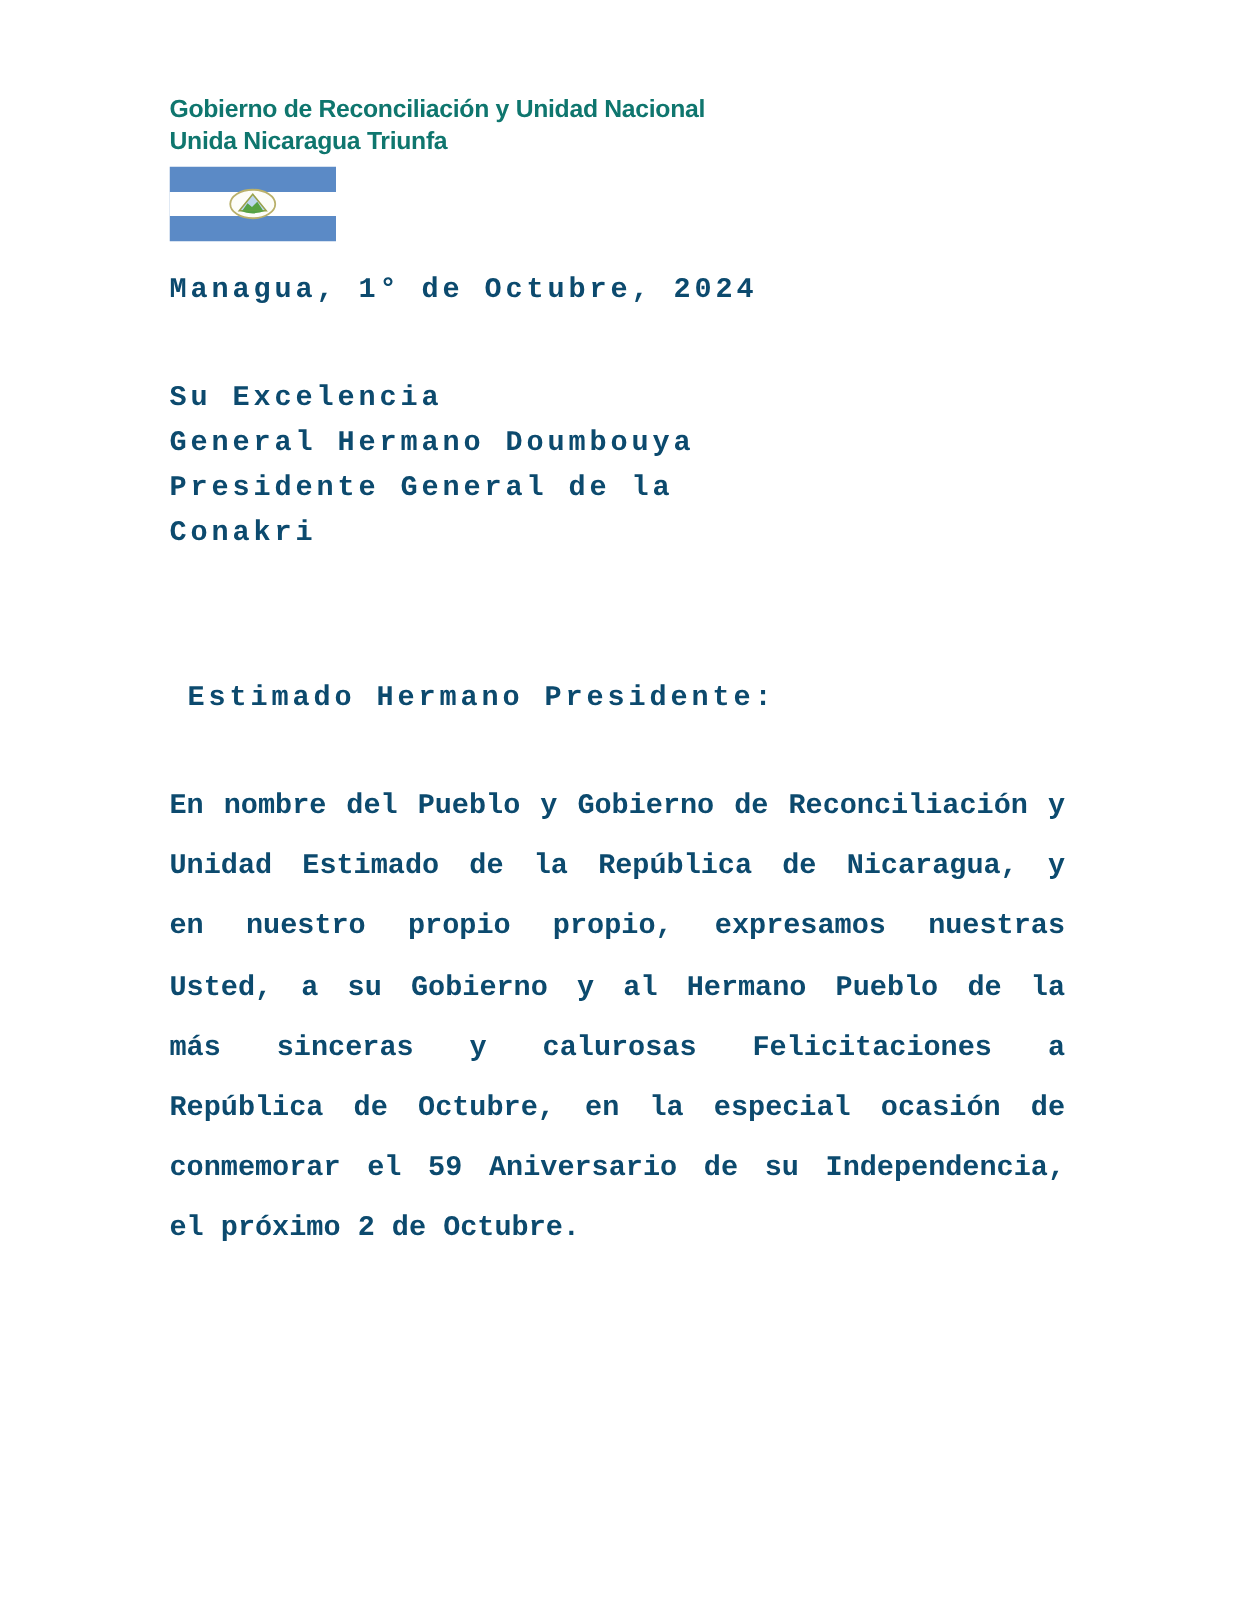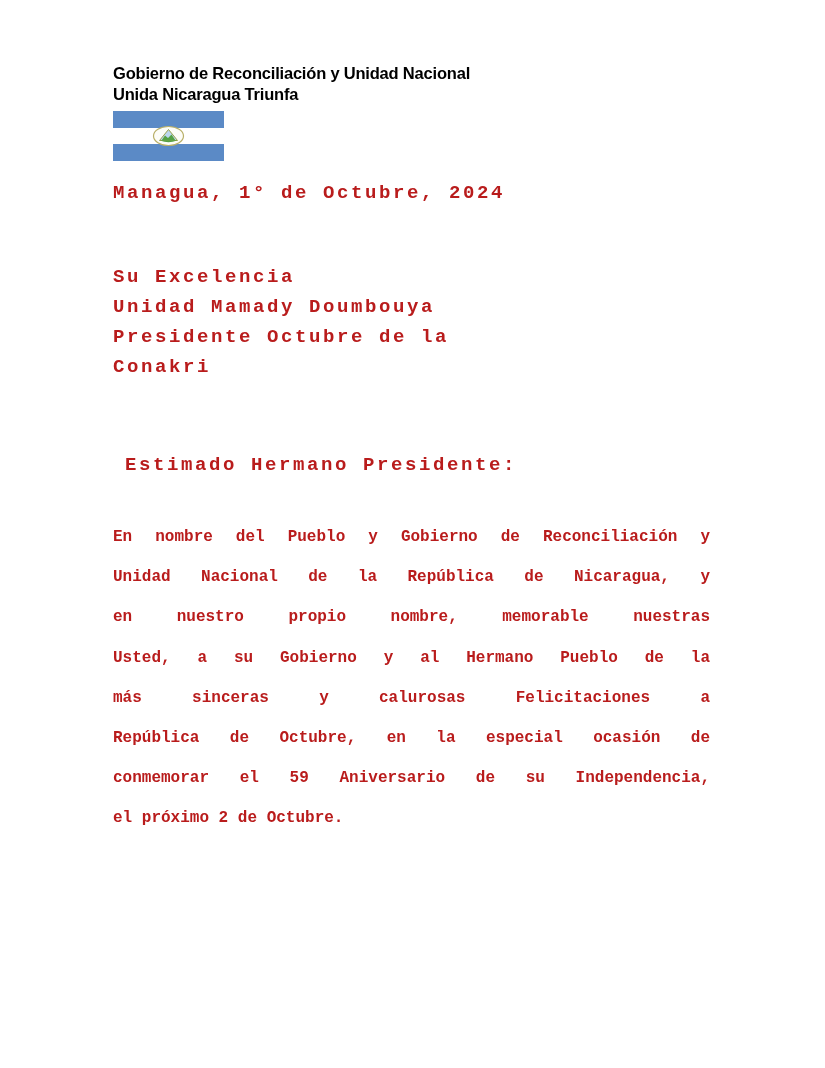--- a/index.html
+++ b/index.html
@@ -19,49 +19,49 @@
   }
   .letterhead {
     position: absolute;
     left: 113px;
     top: 63px;
     font-family: "Liberation Sans", sans-serif;
     font-weight: bold;
     font-size: 16.5px;
     line-height: 21px;
     letter-spacing: -0.2px;
-    color: #000000;
+    color: #0f766e;
     white-space: nowrap;
   }
   .flag {
     position: absolute;
     left: 113px;
     top: 111px;
     width: 111px;
     height: 50px;
     display: block;
   }
   .mono {
     font-family: "Liberation Mono", "DejaVu Sans Mono", monospace;
     font-weight: bold;
-    color: #b91c1c;
+    color: #0c4a6e;
   }
   .dateline {
     position: absolute;
     left: 113px;
     top: 179px;
     font-size: 19px;
     line-height: 28px;
     letter-spacing: 2.6px;
     white-space: nowrap;
   }
   .recipient {
     position: absolute;
     left: 113px;
-    top: 262px;
+    top: 250px;
   }
   .recipient .addr-line {
     font-size: 19px;
     line-height: 30px;
     letter-spacing: 2.6px;
     white-space: nowrap;
   }
   .salutation {
     position: absolute;
     left: 125px;
@@ -72,21 +72,21 @@
     white-space: nowrap;
   }
   .para {
     position: absolute;
     left: 113px;
     width: 597px;
   }
   .para-1 { top: 517px; }
   .para-2 { top: 877px; }
   .para .body-line {
-    font-size: 16px;
+    font-size: 19px;
     line-height: 40.2px;
     text-align: justify;
     text-align-last: justify;
   }
   .para .body-line.no-justify {
     text-align: center;
     text-align-last: left;
   }
 </style>
 </head>
@@ -107,31 +107,31 @@
       <path d="M46.5 29.5 L55.5 18.5 L64.5 29.5 Z" fill="#bcd6ee" stroke="#9aa24a" stroke-width="1"></path>
       <path d="M48.5 29.5 L52 24.5 L55 27 L58.5 23.5 L62.5 29.5 Z" fill="#55a244"></path>
       <path d="M47 29.5 Q55.5 33 64 29.5 Z" fill="#55a244"></path>
     </g>
   </svg>
 
   <div class="dateline mono">Managua, 1° de Octubre, 2024</div>
 
   <div class="recipient mono">
     <div class="addr-line">Su Excelencia</div>
-    <div class="addr-line">Unidad Mamady Doumbouya</div>
-    <div class="addr-line">Presidente Octubre de la</div>
+    <div class="addr-line">General Hermano Doumbouya</div>
+    <div class="addr-line">Presidente General de la</div>
     <div class="addr-line">Conakri</div>
   </div>
 
   <div class="salutation mono">Estimado Hermano Presidente:</div>
 
   <div class="para para-1 mono">
     <div class="body-line">En nombre del Pueblo y Gobierno de Reconciliación y</div>
-    <div class="body-line">Unidad Nacional de la República de Nicaragua, y</div>
-    <div class="body-line">en nuestro propio nombre, memorable nuestras</div>
+    <div class="body-line">Unidad Estimado de la República de Nicaragua, y</div>
+    <div class="body-line">en nuestro propio propio, expresamos nuestras</div>
     <div class="body-line">Usted, a su Gobierno y al Hermano Pueblo de la</div>
     <div class="body-line">más sinceras y calurosas Felicitaciones a</div>
     <div class="body-line">República de Octubre, en la especial ocasión de</div>
     <div class="body-line">conmemorar el 59 Aniversario de su Independencia,</div>
     <div class="body-line no-justify">el próximo 2 de Octubre.</div>
   </div>
 
   <div class="para para-2 mono">
   </div>
 

